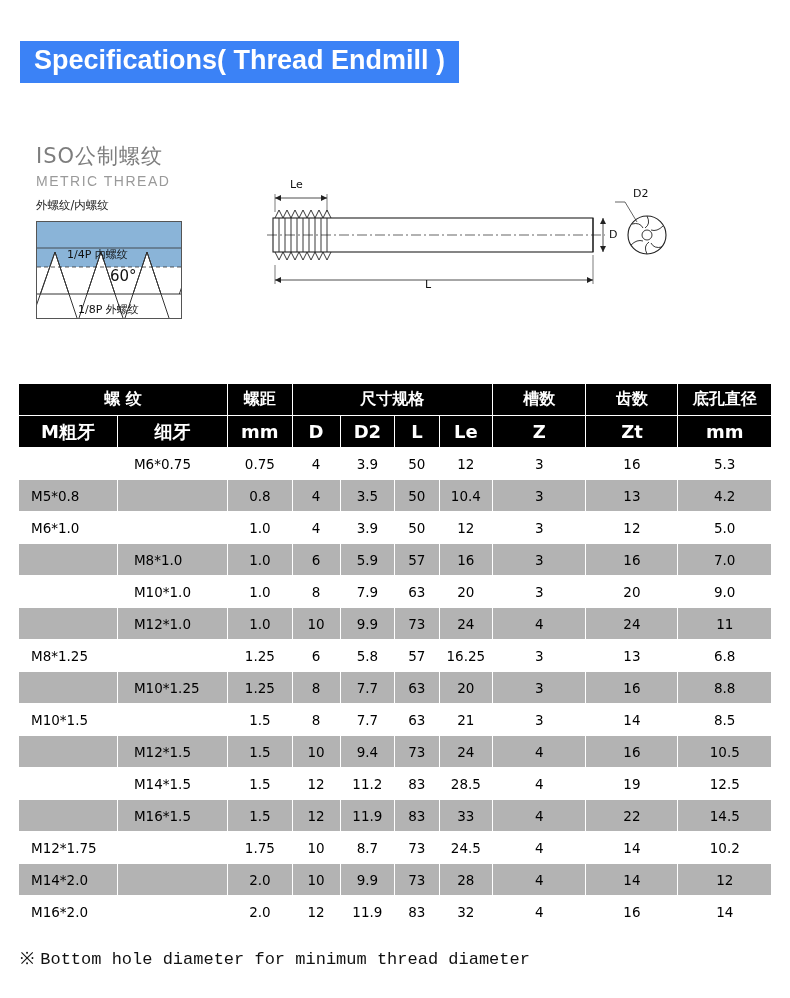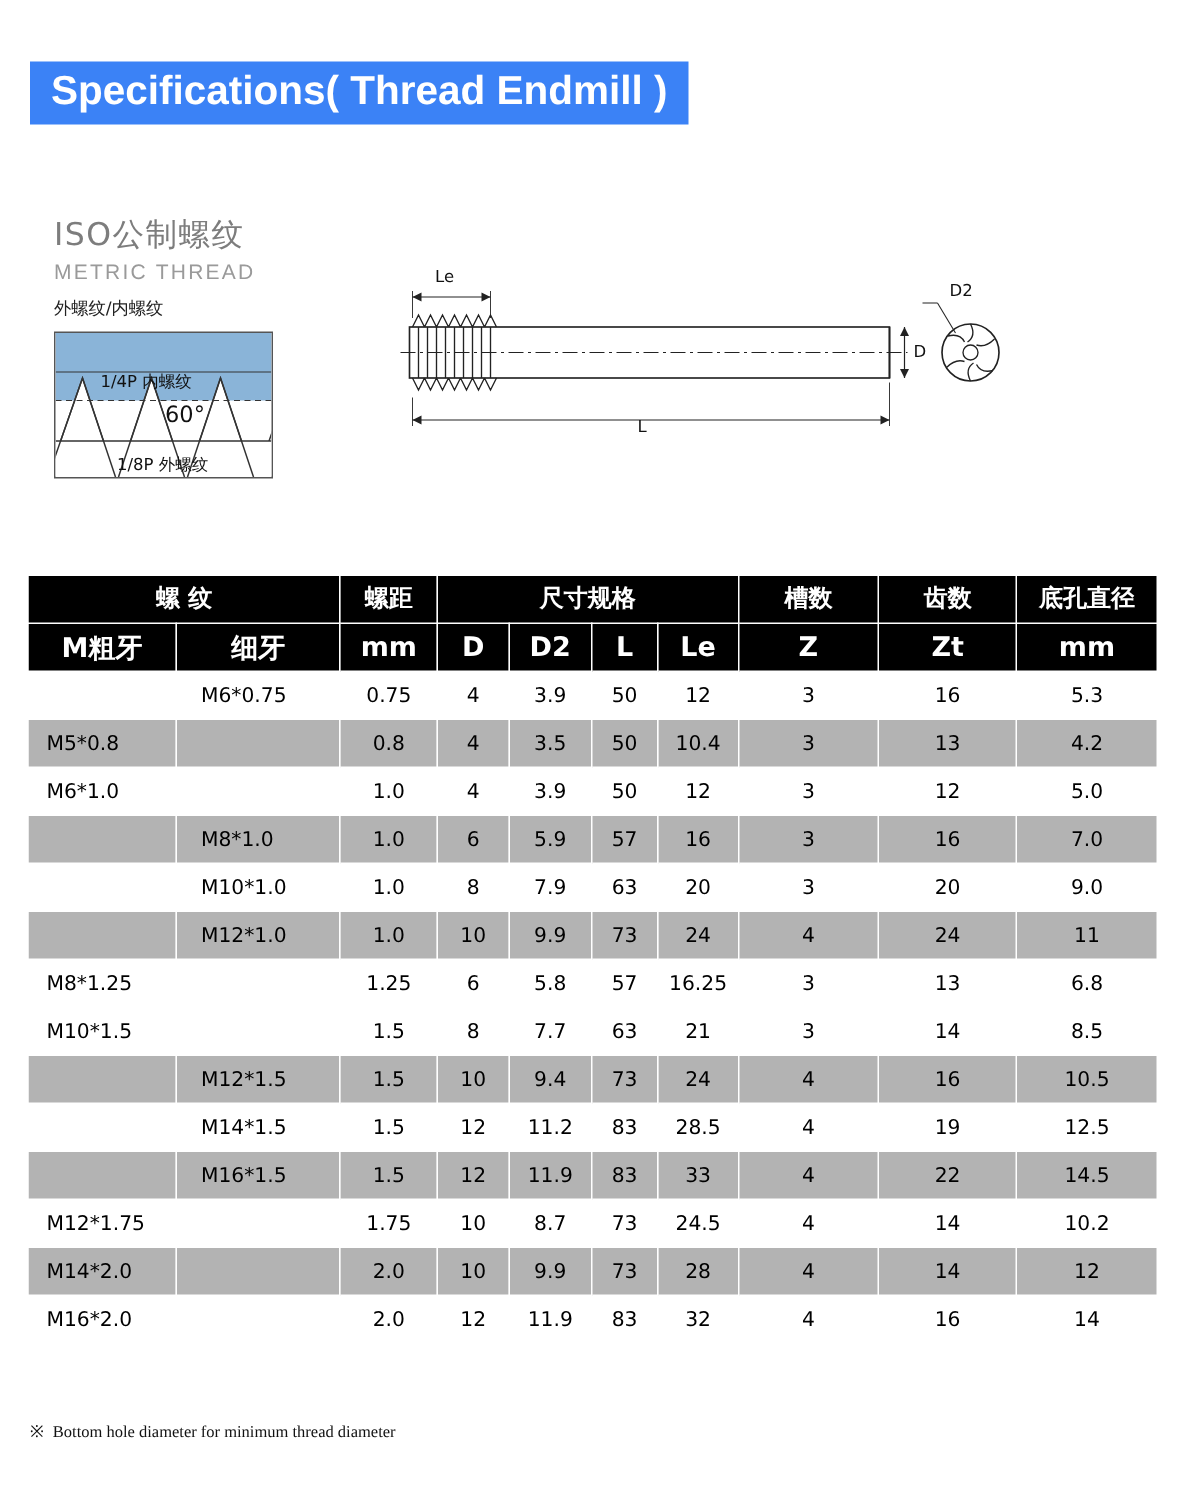--- a/index.html
+++ b/index.html
@@ -190,22 +190,22 @@
   .col-le { width: 54px; }
   .col-z  { width: 100px; }
   .col-zt { width: 98px; }
   .col-bd { width: 98px; }
 
   
   .footnote {
     position: absolute;
     left: 20px;
     top: 946px;
-    font-size: 11px;
-    font-family: Liberation Serif, serif;
+    font-size: 17px;
+    font-family: Liberation Mono, monospace;
     color: #111;
   }
   .footnote .mark { margin-right: 6px; }
 </style>
 </head>
 <body>
 
 <div class="page">
 
   <div class="title-banner">Specifications( Thread Endmill )</div>
@@ -401,20 +401,32 @@
           <td class="m-fine col-fine"></td>
           <td class="col-mm">1.25</td>
           <td class="col-d">6</td>
           <td class="col-d2">5.8</td>
           <td class="col-l">57</td>
           <td class="col-le">16.25</td>
           <td class="col-z">3</td>
           <td class="col-zt">13</td>
           <td class="col-bd">6.8</td>
         </tr>
+        <tr class="band-dark">
+          <td class="m-coarse col-m"></td>
+          <td class="m-fine col-fine">M10*1.25</td>
+          <td class="col-mm">1.25</td>
+          <td class="col-d">8</td>
+          <td class="col-d2">7.7</td>
+          <td class="col-l">63</td>
+          <td class="col-le">20</td>
+          <td class="col-z">3</td>
+          <td class="col-zt">16</td>
+          <td class="col-bd">8.8</td>
+        </tr>
         <tr class="band-light">
           <td class="m-coarse col-m">M10*1.5</td>
           <td class="m-fine col-fine"></td>
           <td class="col-mm">1.5</td>
           <td class="col-d">8</td>
           <td class="col-d2">7.7</td>
           <td class="col-l">63</td>
           <td class="col-le">21</td>
           <td class="col-z">3</td>
           <td class="col-zt">14</td>

